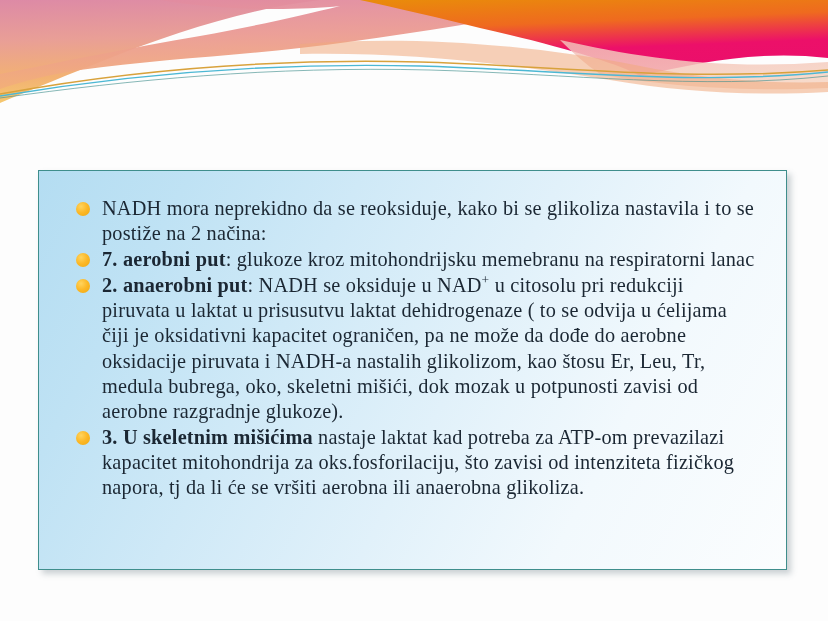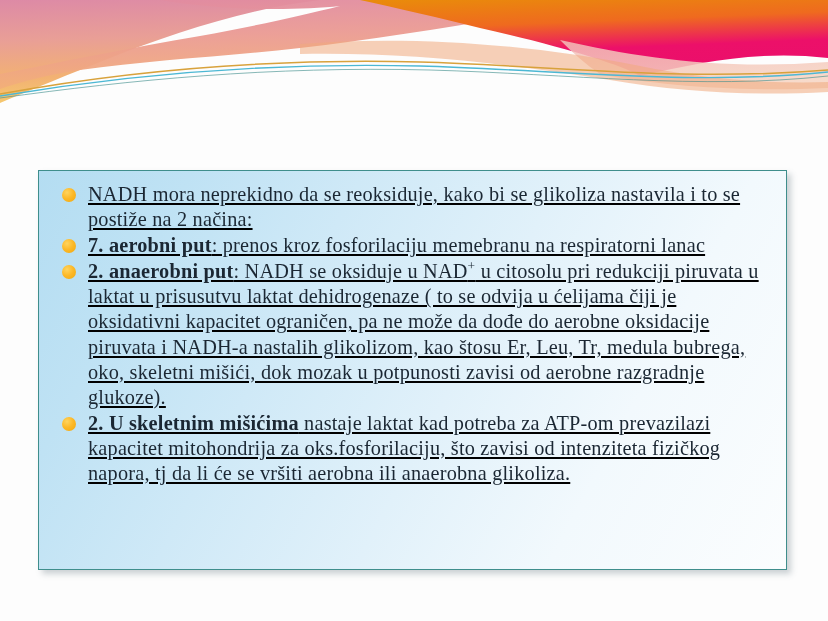--- a/index.html
+++ b/index.html
@@ -52,23 +52,22 @@
                   #cfe9f7 34%,
                   #e1f1fa 55%,
                   #f2f9fd 75%,
                   #fbfdfe 100%);
     box-shadow: 4px 4px 6px rgba(90, 110, 120, 0.30);
     padding: 9px 14px 8px 12px;
   }
 
   #bullet-list {
     list-style: none;
-    margin: 2px;
+    margin: 16px;
     padding: 0;
-    text-decoration: underline;
   }
   .bullet-item {
     position: relative;
     padding-left: 35px;
     margin: 0 0 1px 0;
     font-size: 20.3px;
     line-height: 25.1px;
     color: #1b2733;
     letter-spacing: 0.01em;
     text-rendering: optimizeLegibility;
@@ -144,26 +143,26 @@
   </div>
 
   <div id="content-panel">
     <ul id="bullet-list">
         <li class="bullet-item">
           <span class="bullet-dot"></span>
           <span class="bullet-text"><span>NADH mora neprekidno da se reoksiduje, kako bi se glikoliza nastavila i to se postiže na 2 načina:</span></span>
         </li>
         <li class="bullet-item">
           <span class="bullet-dot"></span>
-          <span class="bullet-text"><b>7. aerobni put</b><span>: prenos kroz fosforilaciju memebranu na respiratorni lanac</span></span>
+          <span class="bullet-text"><b>7. aerobni put</b><span>: glukoze kroz mitohondrijsku memebranu na respiratorni lanac</span></span>
         </li>
         <li class="bullet-item">
           <span class="bullet-dot"></span>
           <span class="bullet-text"><b>2. anaerobni put</b><span>: NADH se oksiduje u NAD</span><sup class="sup">+</sup><span> u citosolu pri redukciji piruvata u laktat u prisusutvu laktat dehidrogenaze ( to se odvija u ćelijama čiji je oksidativni kapacitet ograničen, pa ne može da dođe do aerobne oksidacije piruvata i NADH-a nastalih glikolizom, kao štosu Er, Leu, Tr, medula bubrega, oko, skeletni mišići, dok mozak  u potpunosti zavisi od aerobne razgradnje glukoze).</span></span>
         </li>
         <li class="bullet-item">
           <span class="bullet-dot"></span>
-          <span class="bullet-text"><b>2. U skeletnim mišićima</b><span> nastaje laktat kad potreba za ATP-om prevazilazi kapacitet mitohondrija za oks.fosforilaciju, što zavisi od intenziteta fizičkog napora, tj da li će se vršiti aerobna ili anaerobna glikoliza.</span></span>
+          <span class="bullet-text"><b>3. U skeletnim mišićima</b><span> nastaje laktat kad potreba za ATP-om prevazilazi kapacitet mitohondrija za oks.fosforilaciju, što zavisi od intenziteta fizičkog napora, tj da li će se vršiti aerobna ili anaerobna glikoliza.</span></span>
         </li>
       </ul>
   </div>
 
 </div>
 
 </body></html>

